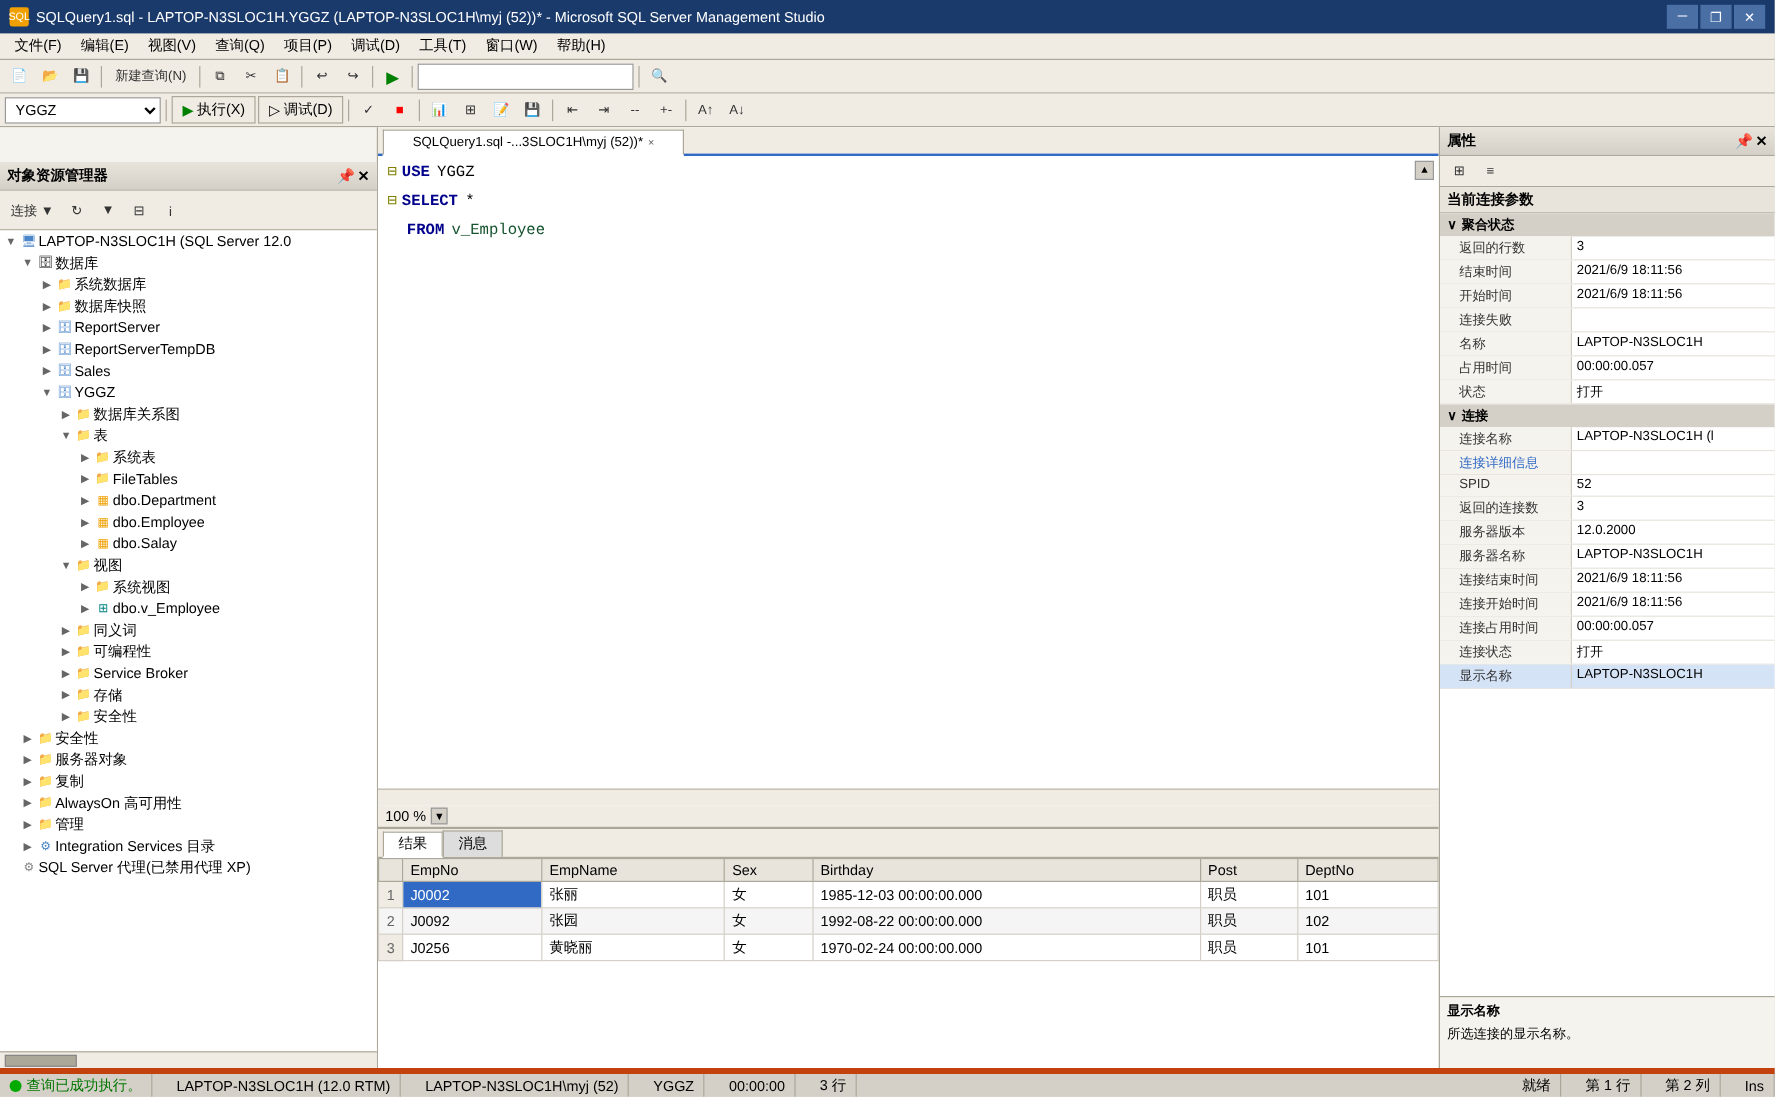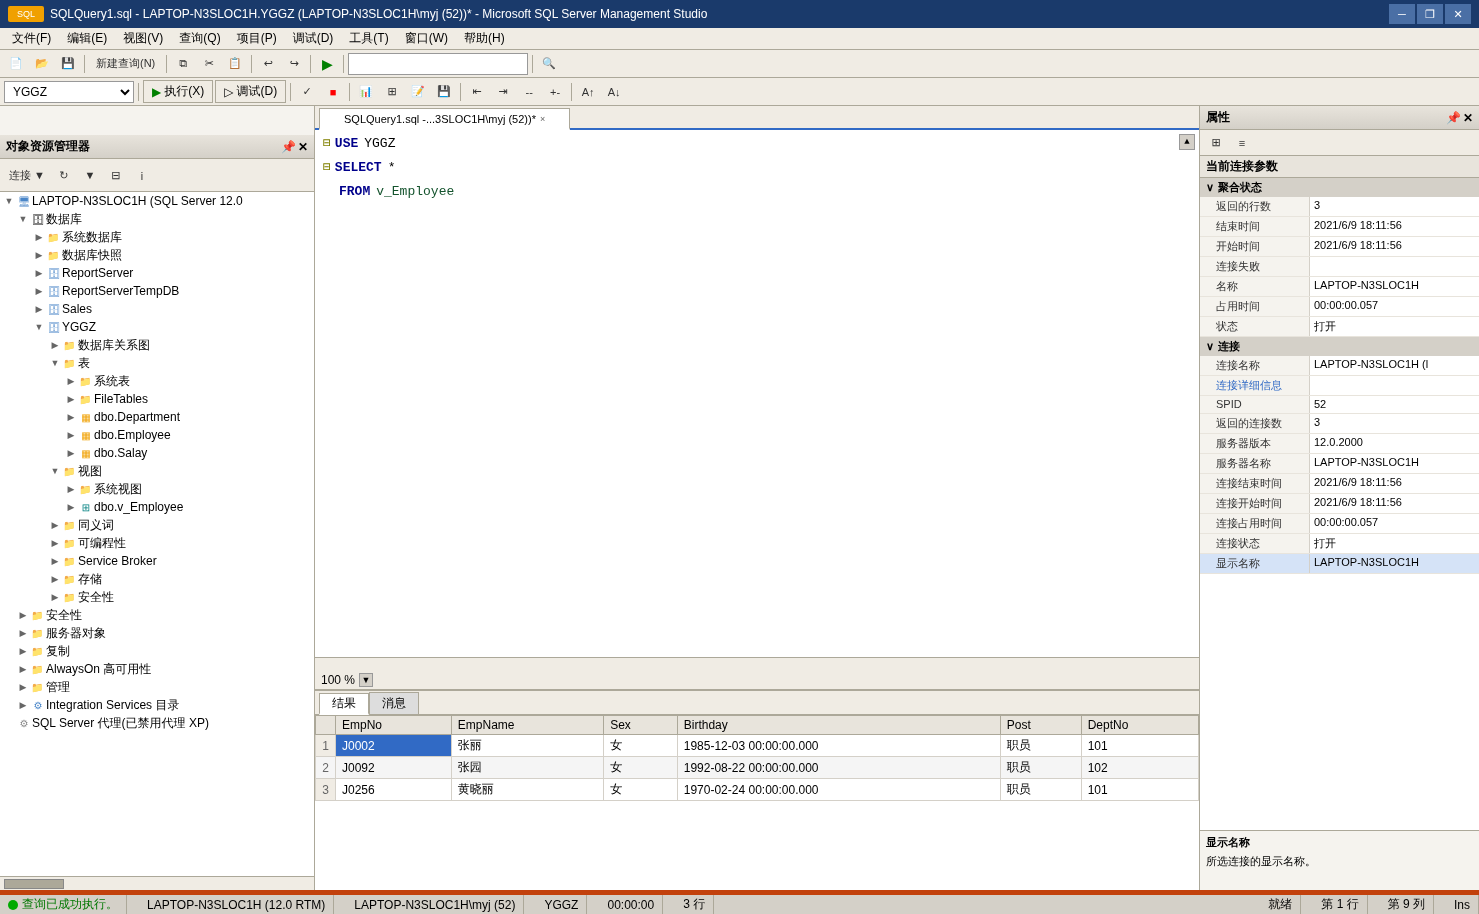--- a/index.html
+++ b/index.html
@@ -8,21 +8,21 @@
     
     .title-bar {
       background: #1a3a6b;
       color: white;
       height: 28px;
       display: flex;
       align-items: center;
       padding: 0 8px;
       font-size: 12px;
     }
-    .title-bar-icon { width: 36px; height: 16px; margin-right: 6px; background: #f0a000; border-radius: 2px; display: inline-flex; align-items: center; justify-content: center; font-size: 9px; color: white; flex-shrink: 0; }
+    .title-bar-icon { width: 16px; height: 16px; margin-right: 6px; background: #f0a000; border-radius: 2px; display: inline-flex; align-items: center; justify-content: center; font-size: 9px; color: white; flex-shrink: 0; }
     .title-bar-text { flex: 1; }
     .title-bar-buttons { display: flex; gap: 2px; }
     .title-bar-btn { width: 26px; height: 20px; background: #4a6fa5; border: none; color: white; cursor: pointer; font-size: 11px; display: flex; align-items: center; justify-content: center; }
 
     
     .menu-bar {
       background: #f0ece4;
       height: 22px;
       display: flex;
       align-items: center;
@@ -837,15 +837,15 @@
     </span>
   </div>
   <div class="status-item">LAPTOP-N3SLOC1H (12.0 RTM)</div>
   <div class="status-item">LAPTOP-N3SLOC1H\myj (52)</div>
   <div class="status-item">YGGZ</div>
   <div class="status-item">00:00:00</div>
   <div class="status-item">3 行</div>
   <div style="flex:1;"></div>
   <div class="status-item">就绪</div>
   <div class="status-item">第 1 行</div>
-  <div class="status-item">第 9 列</div>
+  <div class="status-item">第 2 列</div>
   <div class="status-item">Ins</div>
 </div>
 
 </body></html>

